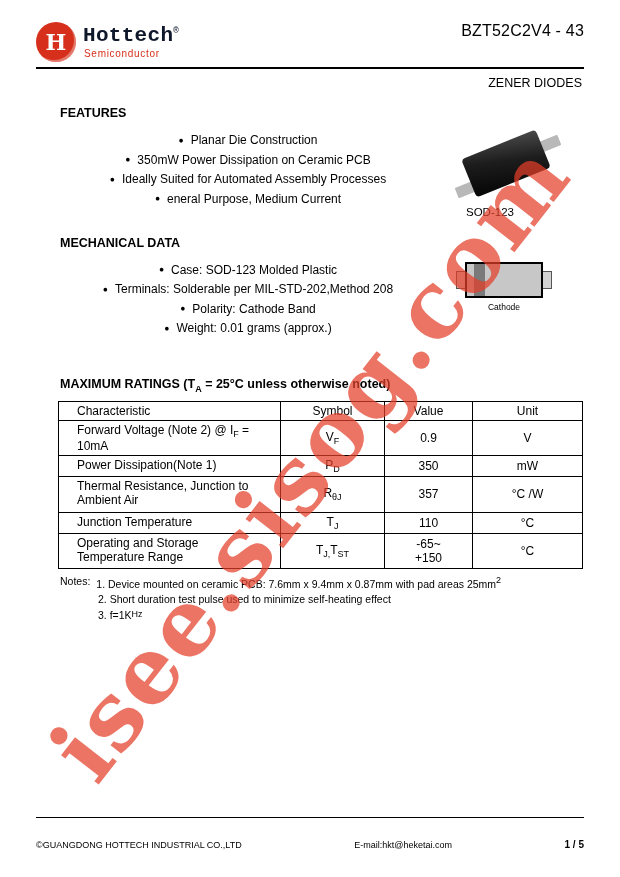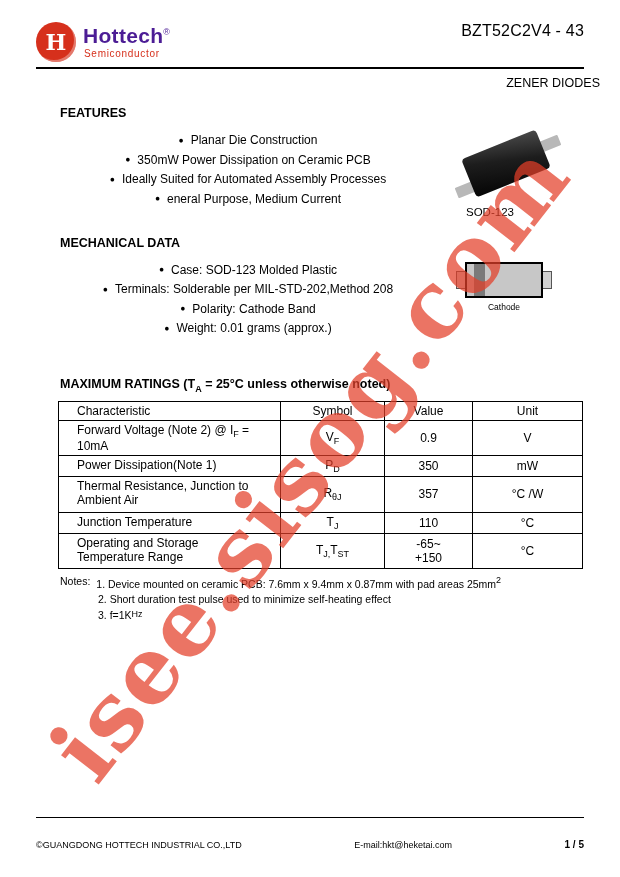--- a/index.html
+++ b/index.html
@@ -10,26 +10,26 @@
   }
   
   .header { display:flex; justify-content:space-between; align-items:flex-start; padding:22px 36px 0 36px; }
   .logo { display:flex; align-items:center; gap:7px; }
   .logo-circle {
     width:40px; height:40px; border-radius:50%; background:#d6301c; color:#fff;
     display:flex; align-items:center; justify-content:center;
     font-size:22px; font-weight:bold; font-family:"DejaVu Serif", serif;
     box-shadow: inset -2px -2px 0 rgba(255,255,255,0.35);
   }
-  .brand { font-size:21px; font-weight:bold; color:#4c1d95; letter-spacing:0.3px; line-height:1.05; }
+  .brand { font-size:21px; font-weight:bold; color:#0f172a; letter-spacing:0.3px; line-height:1.05;font-family:Liberation Mono, monospace; }
   .reg { font-size:9px; vertical-align:super; font-weight:normal; }
   .brand-sub { font-size:10px; color:#d6301c; letter-spacing:0.7px; margin-left:1px; }
   .part-number { font-size:16px; font-weight:normal; letter-spacing:0.2px; }
   .header-rule { border:none; border-top:2px solid #000; margin:5px 36px 0 36px; }
-  .doc-subtitle { text-align:right; margin:7px 20px 0 0; font-size:12.5px; }
+  .doc-subtitle { text-align:right; margin:7px 38px 0 0; font-size:12.5px; }
 
   
   .section-title { font-size:12.5px; font-weight:bold; margin-left:60px; }
   .features-title { margin-top:16px; }
   .mech-title { margin-top:30px; }
   .ratings-title { margin-top:42px; }
   .bullet-list { list-style:none; margin:13px 0 0 63px; max-width:370px;text-align:center; }
   .bullet-list li { font-size:12px; margin-bottom:5.5px; }
   .bullet-list li::before { content:"●"; font-size:8.5px; vertical-align:1.5px; margin-right:7px; }
   sub { font-size:9px; }

